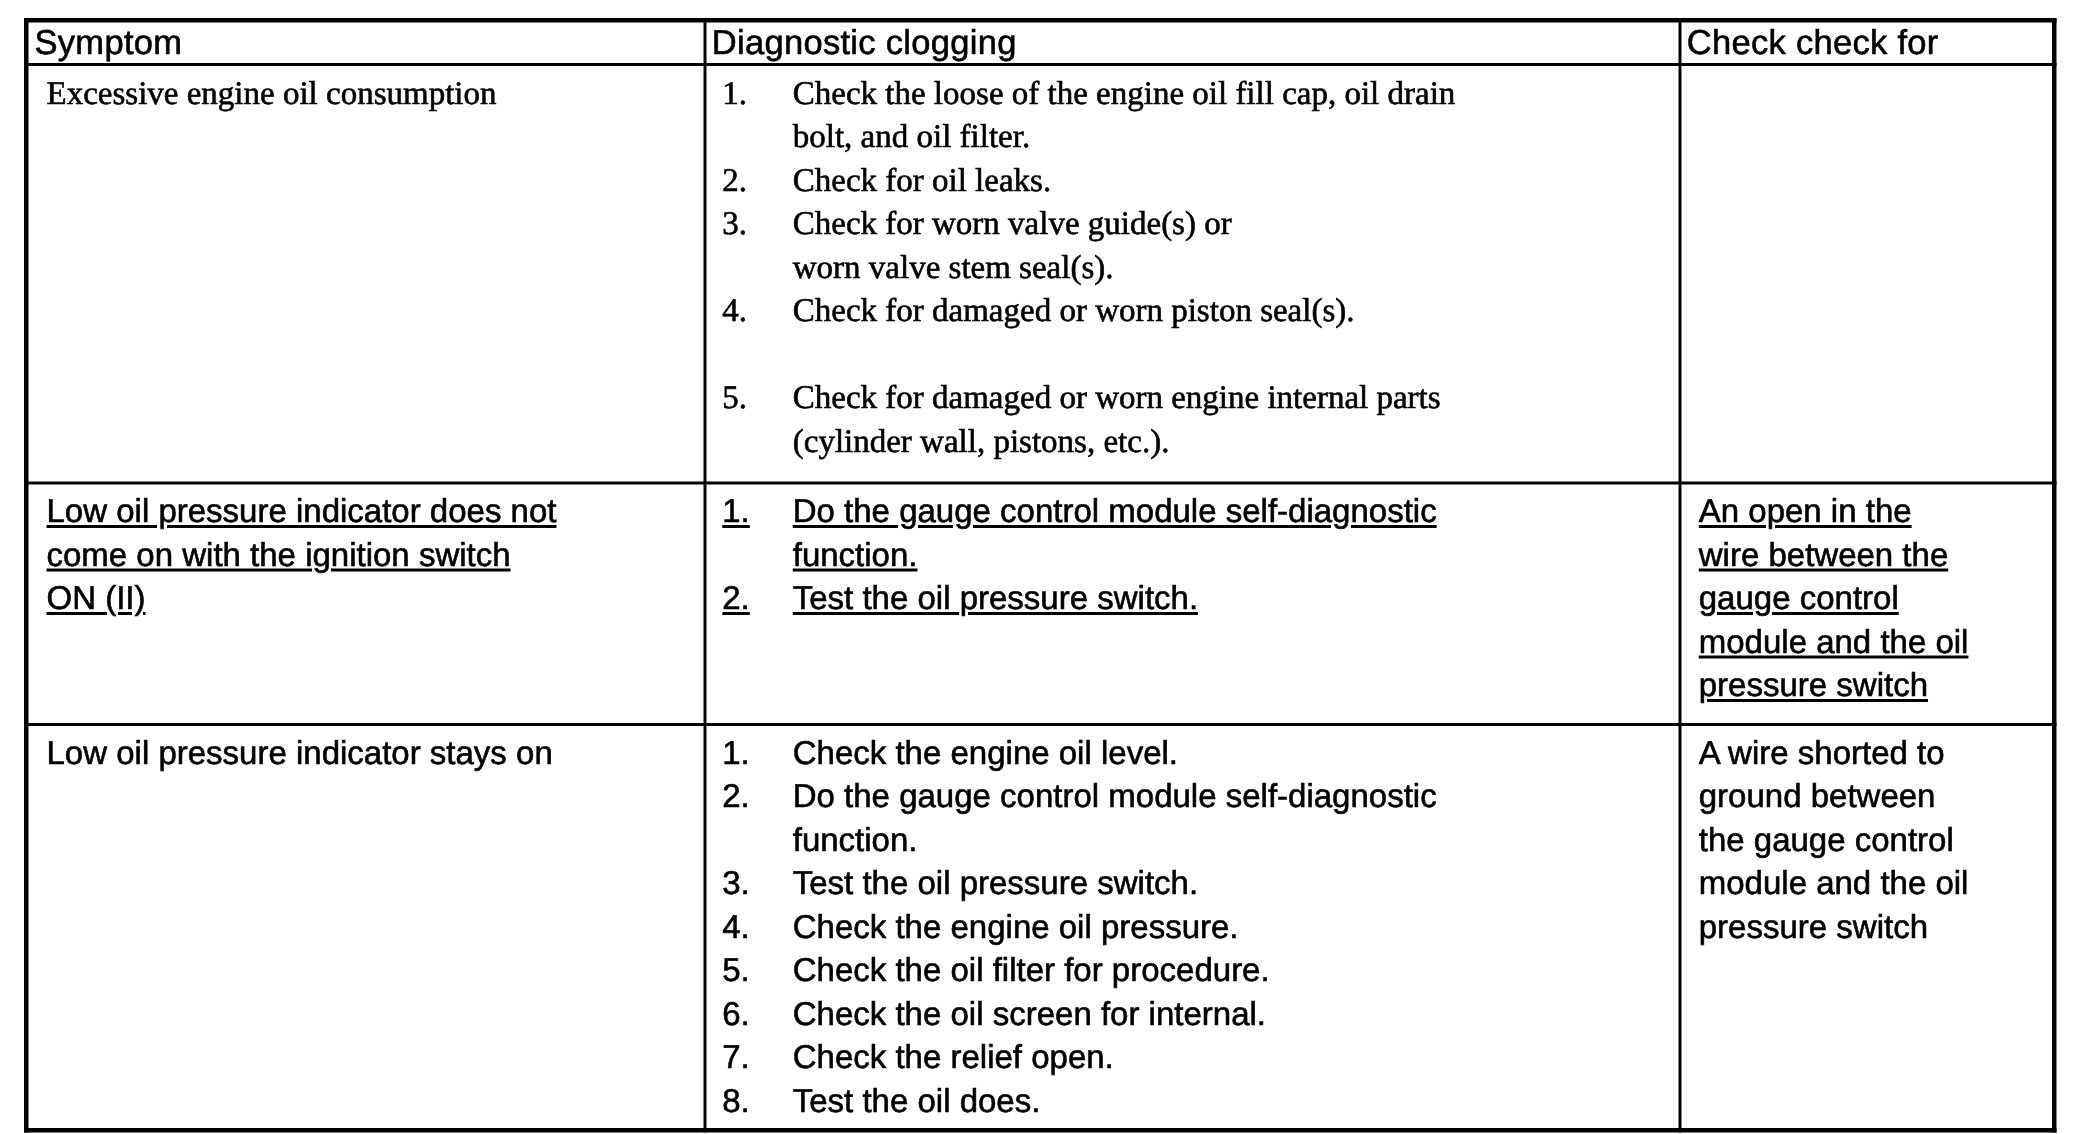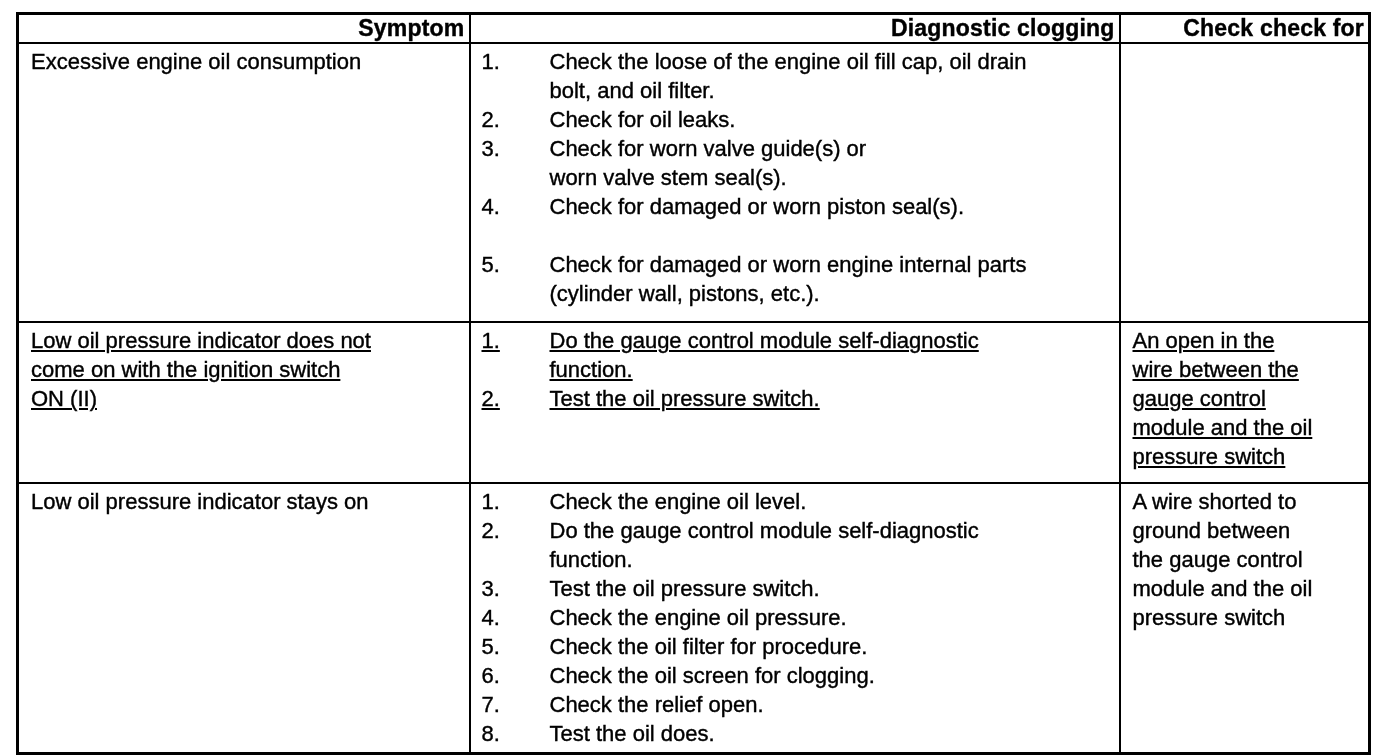--- a/index.html
+++ b/index.html
@@ -27,49 +27,48 @@
     border: 3px solid #000;
   }
   col.c-symptom { width: 452px; }
   col.c-proc    { width: 650px; }
   col.c-also    { width: 250px; }
   th, td {
     border: 2px solid #000;
   }
   th {
     font-size: 23px;
-    font-weight: bold;
-    text-align: right;
+    font-weight: normal;
+    text-align: left;
     height: 27px;
     padding: 0 4px;
     letter-spacing: 0.2px;
   }
   td {
     vertical-align: top;
     font-size: 22px;
     line-height: 29px;
     padding: 3px 8px 4px 12px;
   }
-  tbody tr:nth-child(1) td { height: 270px; }
+  tbody tr:nth-child(1) td { height: 270px; font-family: Liberation Serif, serif; }
   tbody tr:nth-child(2) td { height: 152px; text-decoration: underline; }
   tbody tr:nth-child(3) td { height: 261px; }
   td.symptom, td.also {
     white-space: pre-line;
   }
   td.proc { padding-left: 11px; }
   .step { display: flex; }
   .step.gap { margin-top: 29px; }
   .step-num {
     flex: 0 0 47px;
     text-align: left;
   }
   .step-text {
     flex: 1 1 auto;
     white-space: pre-line;
-    margin-left: 21px;
   }
 </style>
 </head>
 <body>
 
 <div class="sheet">
   <table class="diag">
     <colgroup>
       <col class="c-symptom">
       <col class="c-proc">
@@ -152,21 +151,21 @@
             <div class="step">
               <span class="step-num">4.</span>
               <span class="step-text">Check the engine oil pressure.</span>
             </div>
             <div class="step">
               <span class="step-num">5.</span>
               <span class="step-text">Check the oil filter for procedure.</span>
             </div>
             <div class="step">
               <span class="step-num">6.</span>
-              <span class="step-text">Check the oil screen for clogging.</span>
+              <span class="step-text">Check the oil screen for internal.</span>
             </div>
             <div class="step">
               <span class="step-num">7.</span>
               <span class="step-text">Check the relief open.</span>
             </div>
             <div class="step">
               <span class="step-num">8.</span>
               <span class="step-text">Test the oil does.</span>
             </div>
           </td>

